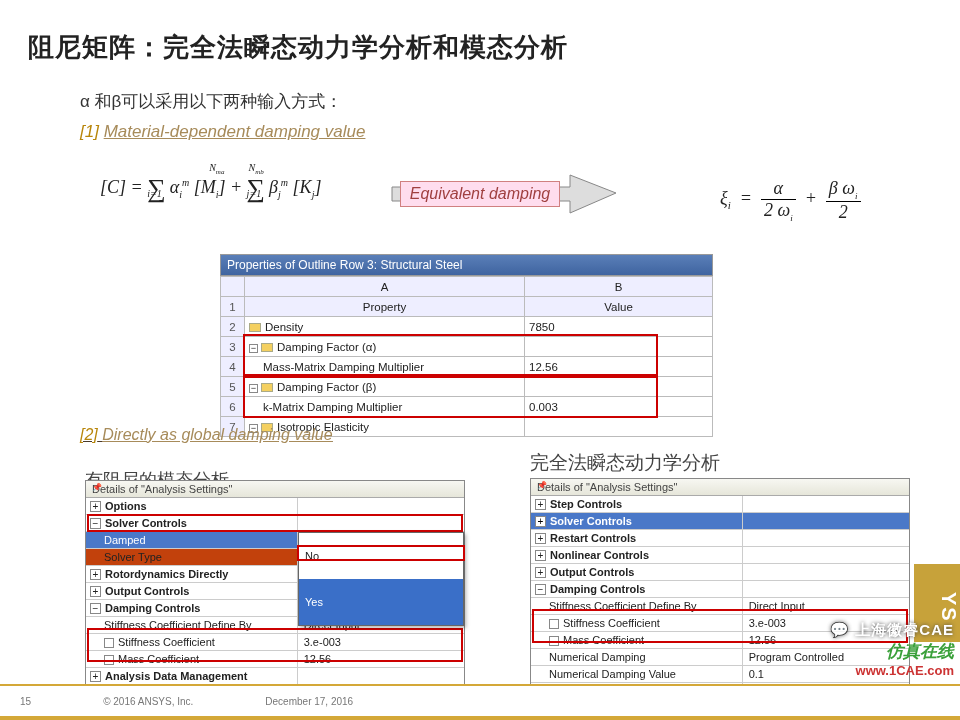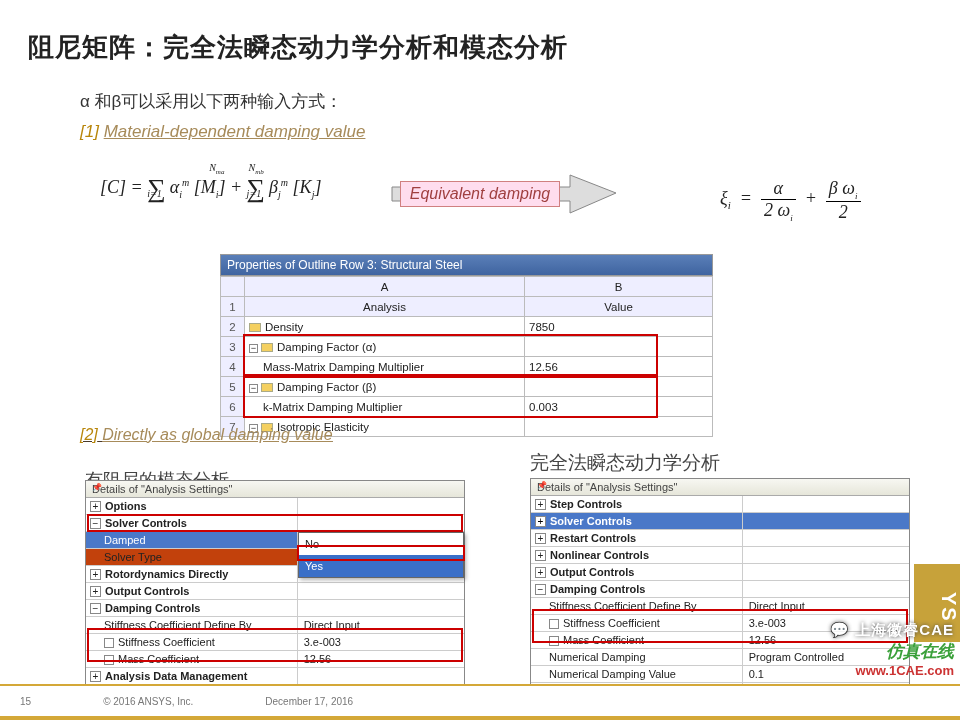--- a/index.html
+++ b/index.html
@@ -44,21 +44,21 @@
   .panel-body { font-size:11px; }
   .prow { display:flex; border-top:1px solid #ccc; }
   .prow:first-child{border-top:none;}
   .pcellL { width:56%; padding:2px 4px; border-right:1px solid #ccc; background:#fff; display:flex; align-items:center;}
   .pcellR { width:44%; padding:2px 6px; background:#fff;}
   .tree-btn { display:inline-block; width:11px; height:11px; border:1px solid #888; background:#fff; font-size:10px; line-height:9px; text-align:center; margin-right:4px; }
   .indent1 { padding-left: 18px !important; }
   .sel-blue .pcellL, .sel-blue .pcellR { background:#4a78c8; color:#fff; }
   .sel-row .pcellL { background:#c2410c; }
   .dropdown-open { position:absolute; border:1px solid #666; background:#fff; font-size:11px; box-shadow:2px 2px 4px rgba(0,0,0,.3); }
-  .dropdown-open div { padding:5px 6px; }
+  .dropdown-open div { padding:17px 6px; }
   .dropdown-open .hover { background:#3a6fc8; color:#fff; }
   .footer-bar { position:absolute; left:0; bottom:0; width:960px; height:36px; background:#d4a838; }
   .footer-inner { position:absolute; left:0; bottom:4px; width:960px; height:30px; background:#fff; display:flex; align-items:center; font-size:10px; color:#777; padding-left:20px; gap:72px;}
   .wm { position:absolute; right:6px; bottom:42px; text-align:right; }
   .wm1 { font-size:15px; color:#fff; text-shadow:0 0 4px #444; font-weight:600; letter-spacing:1px;}
   .wm2 { font-size:17px; color:#3aa03a; font-weight:700; font-style:italic;}
   .wm3 { font-size:13px; color:#c33; font-weight:700;}
   .logo-ys { position:absolute; right:0; bottom:78px; width:46px; height:78px; background:#c7a23a; color:#fff; font-weight:700; writing-mode: vertical-rl; text-align:center; padding-top:8px; font-size:20px; letter-spacing:2px; }
   .pin { position:absolute; width:8px; height:8px; font-size:8px; color:#888;}
   .chkbx { display:inline-block; width:10px; height:10px; border:1px solid #888; background:#fff; margin-right:4px; position:relative; top:1px;}
@@ -110,21 +110,21 @@
   <div class="prop-header">Properties of Outline Row 3: Structural Steel</div>
   <table class="prop-grid">
     <tbody>
         <tr>
           <th class="rownum"></th>
           <th class="colhead colA">A</th>
           <th class="colhead">B</th>
         </tr>
     <tr>
           <td class="rownum">1</td>
-          <td class="colhead">Analysis</td>
+          <td class="colhead">Property</td>
           <td class="colhead">Value</td>
         </tr>
     <tr>
           <td class="rownum">2</td>
           <td><span class="icon-yel"></span><span>Density</span></td>
           <td>7850</td>
         </tr>
     <tr>
           <td class="rownum">3</td>
           <td><span class="icon-tree">−</span><span class="icon-yel"></span><span>Damping Factor (α)</span></td>

